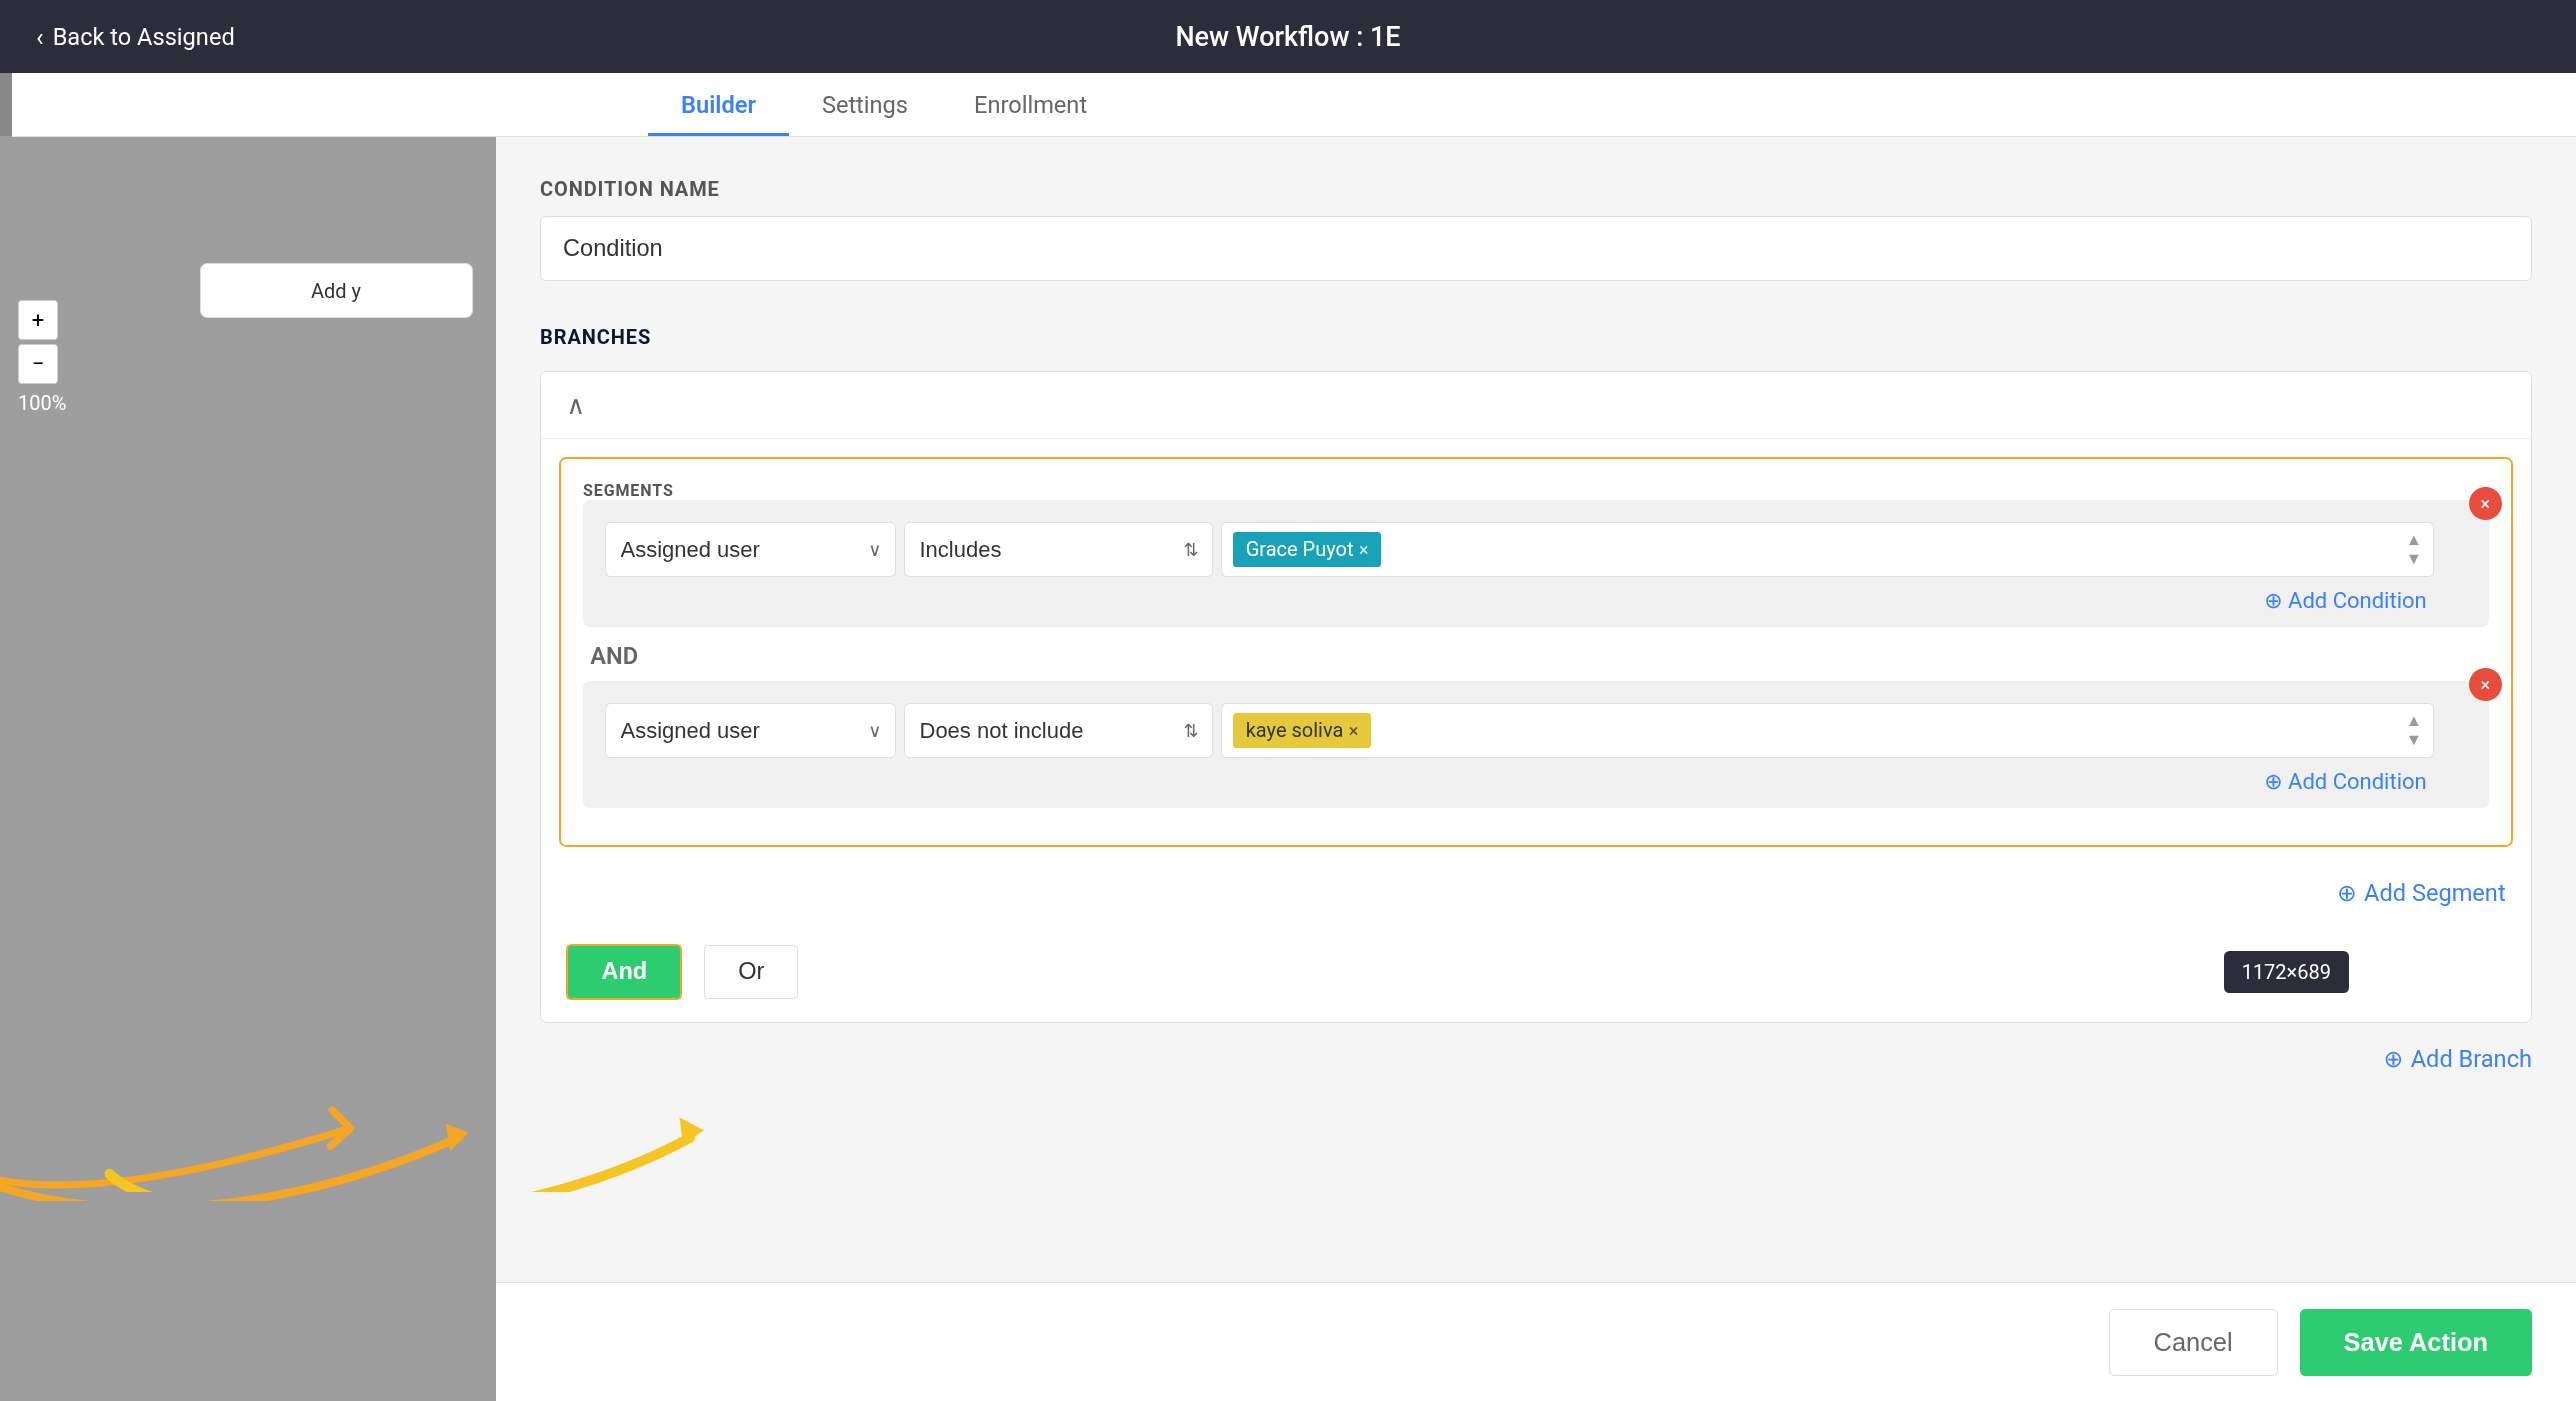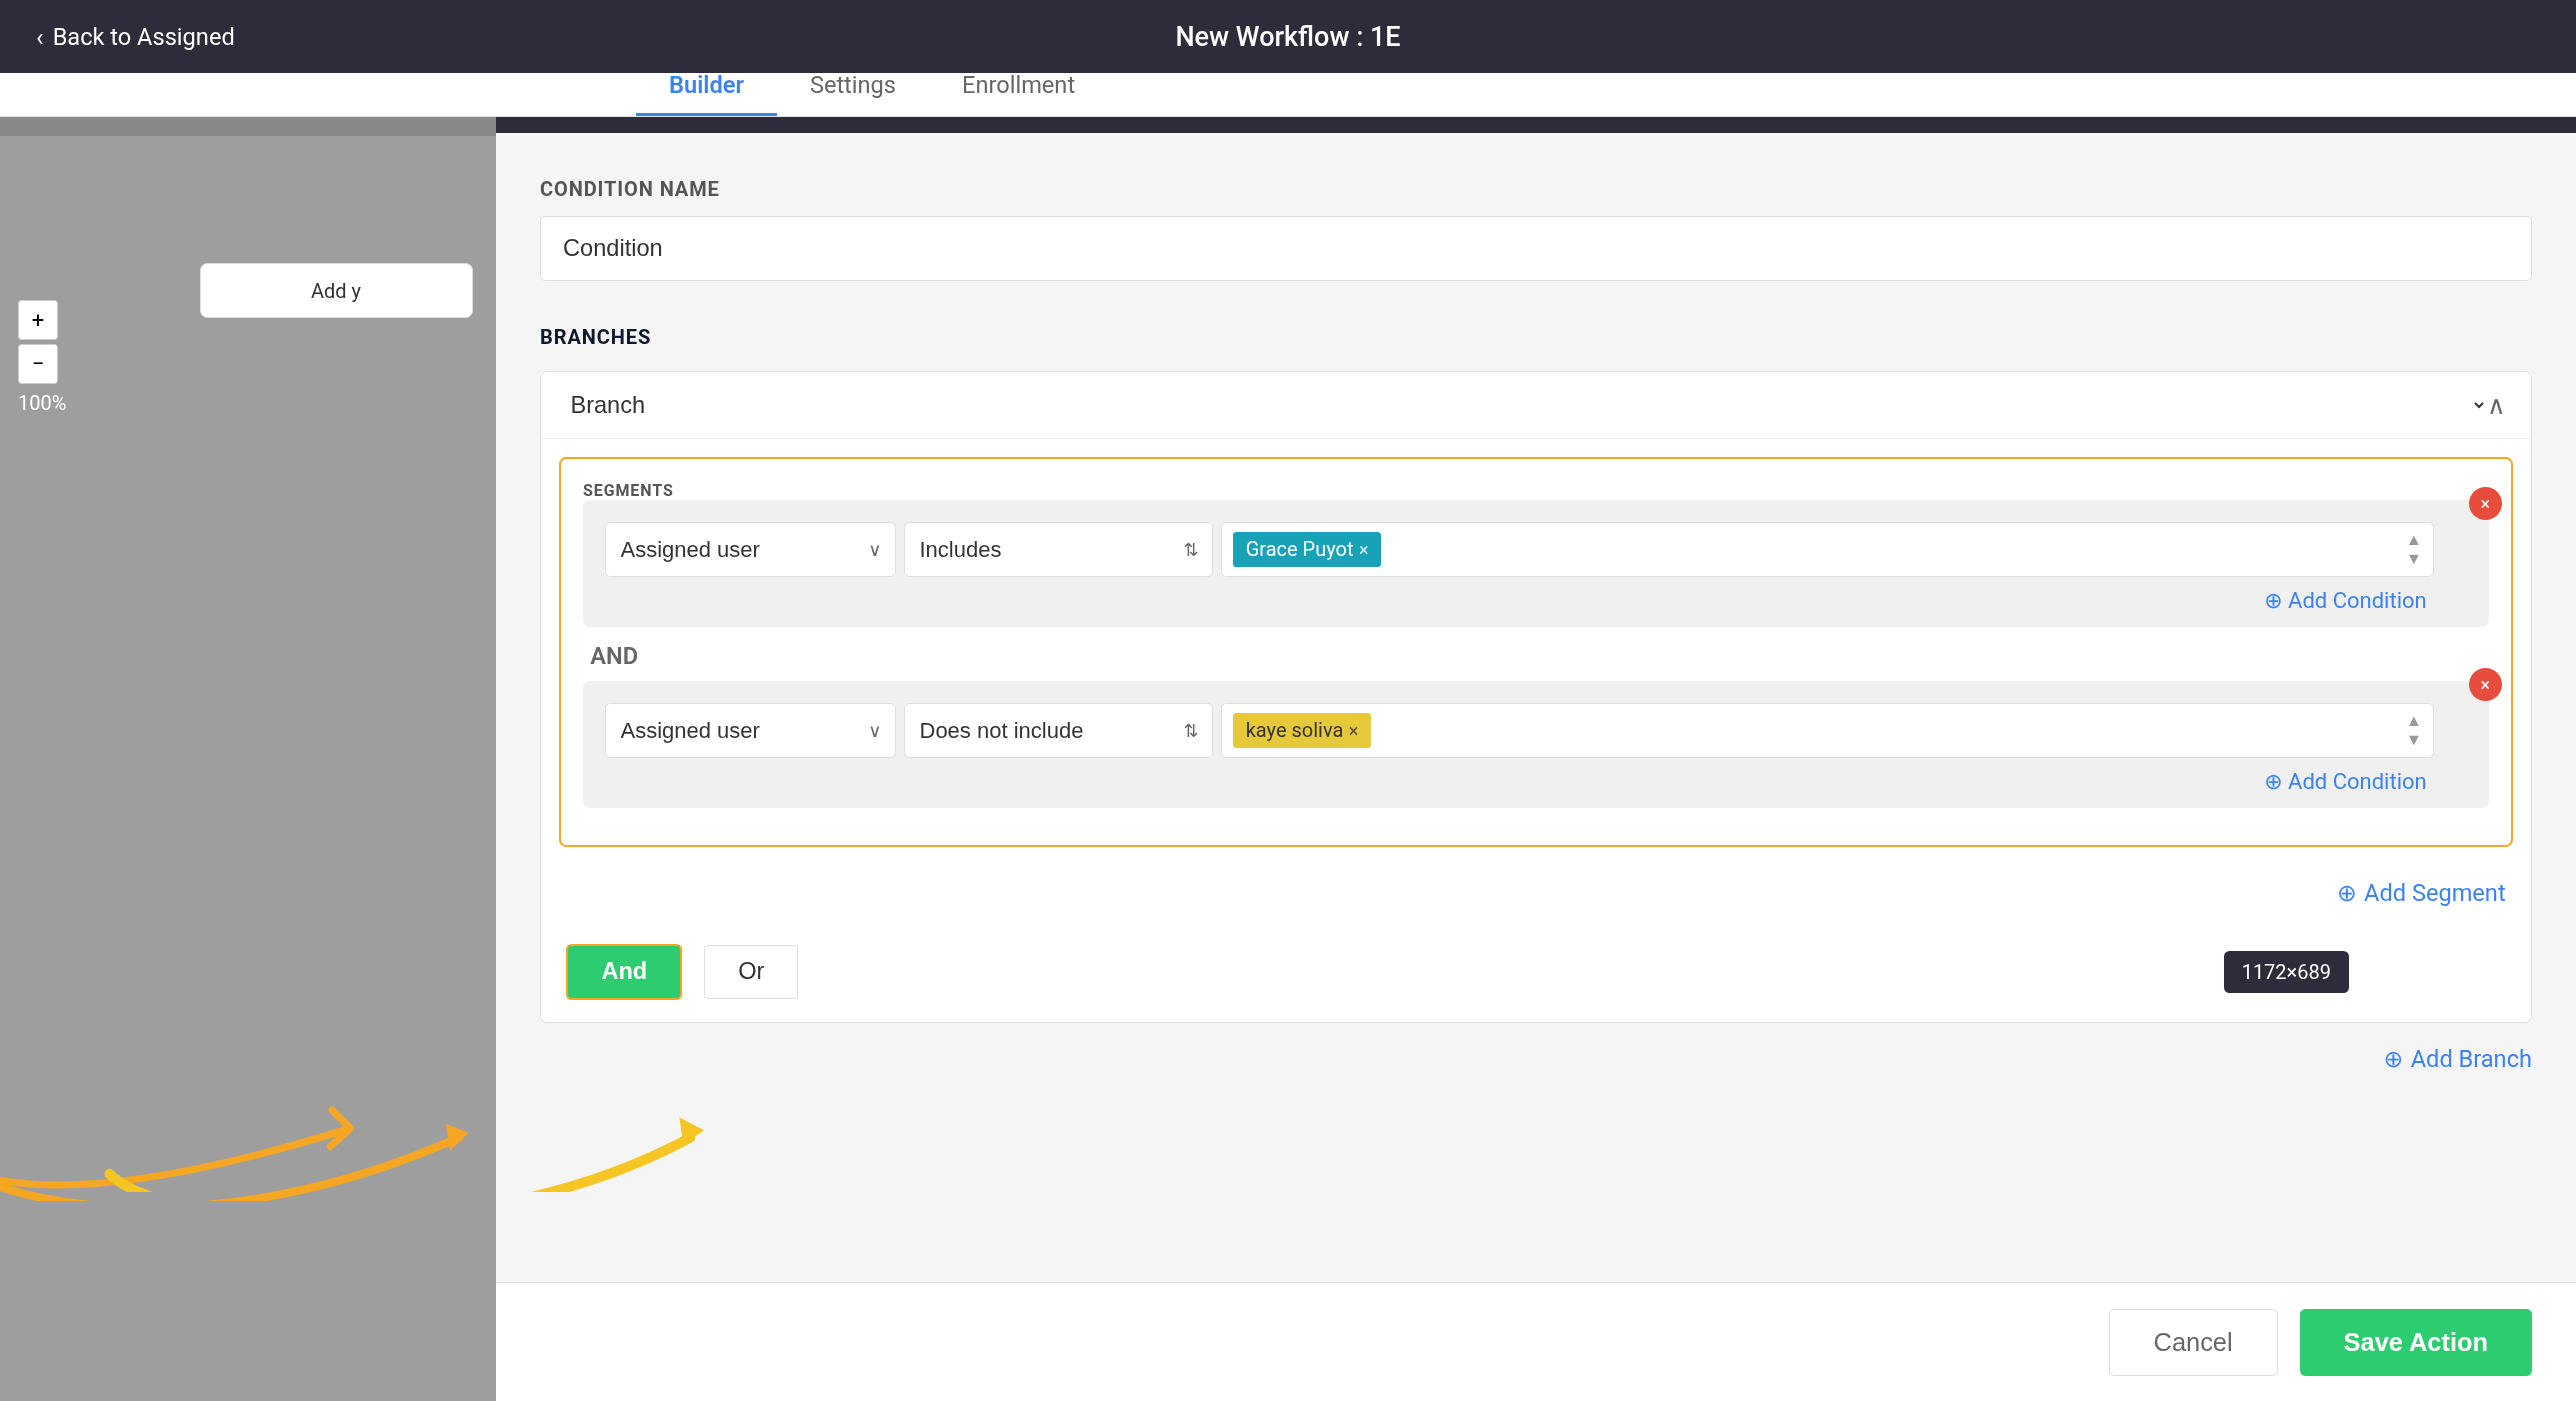--- a/index.html
+++ b/index.html
@@ -39,22 +39,22 @@
       left: 50%;
       transform: translateX(-50%);
       color: #fff;
       font-size: 27px;
       font-weight: 500;
     }
 
     
     .tabs-bar {
       position: absolute;
-      top: 73px; left: 0; right: 0;
-      height: 44px;
+      top: 73px; left: 12px; right: 0;
+      height: 64px;
       background: #fff;
       display: flex;
       align-items: flex-end;
       padding: 0 0 0 636px;
       border-bottom: 0.9px solid #e0e0e0;
       z-index: 9;
       text-align: right;
     }
     .tab {
       padding: 14.5px 33px;
@@ -528,23 +528,20 @@
     <div class="field-label">CONDITION NAME</div>
     <input class="text-input" type="text" value="Condition" style="">
 
     
     <div class="section-label">BRANCHES</div>
 
     
     <div class="branch-container">
 
       <div class="branch-header">
-        <select class="branch-select">
-          <option>Branch</option>
-        </select>
         <span class="chevron-up">∧</span>
       </div>
 
       <div class="segments-area">
 
         <div class="segments-header">SEGMENTS</div>
 
         <div class="condition-block">
           <div class="remove-btn">
             <span>×</span>

